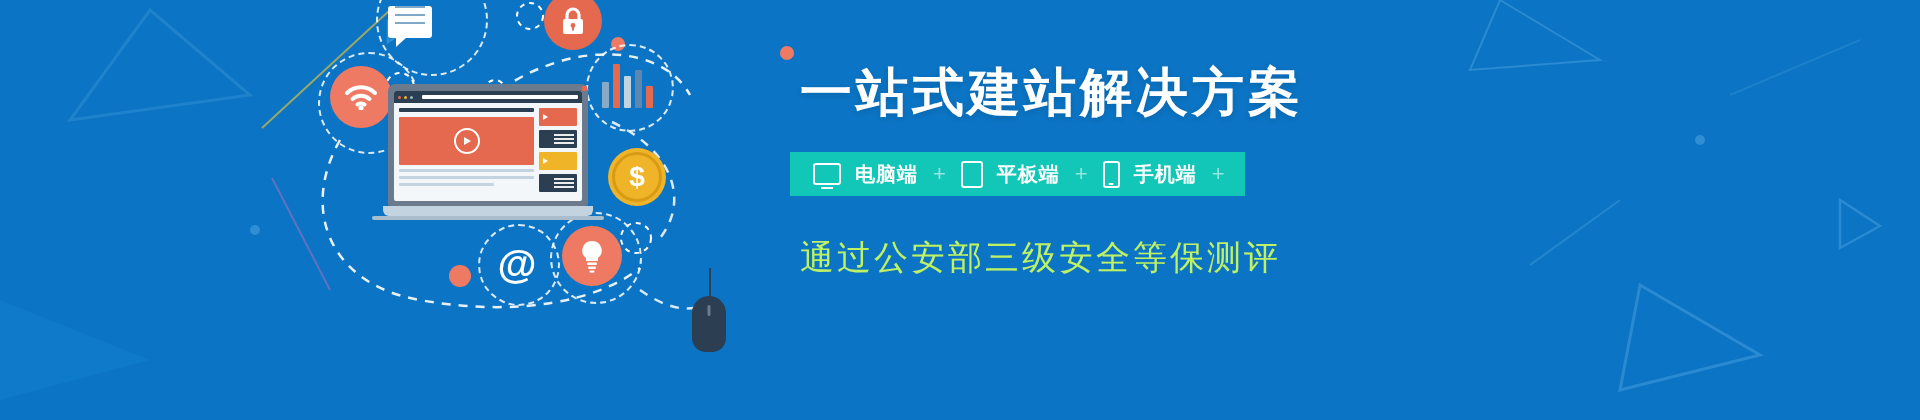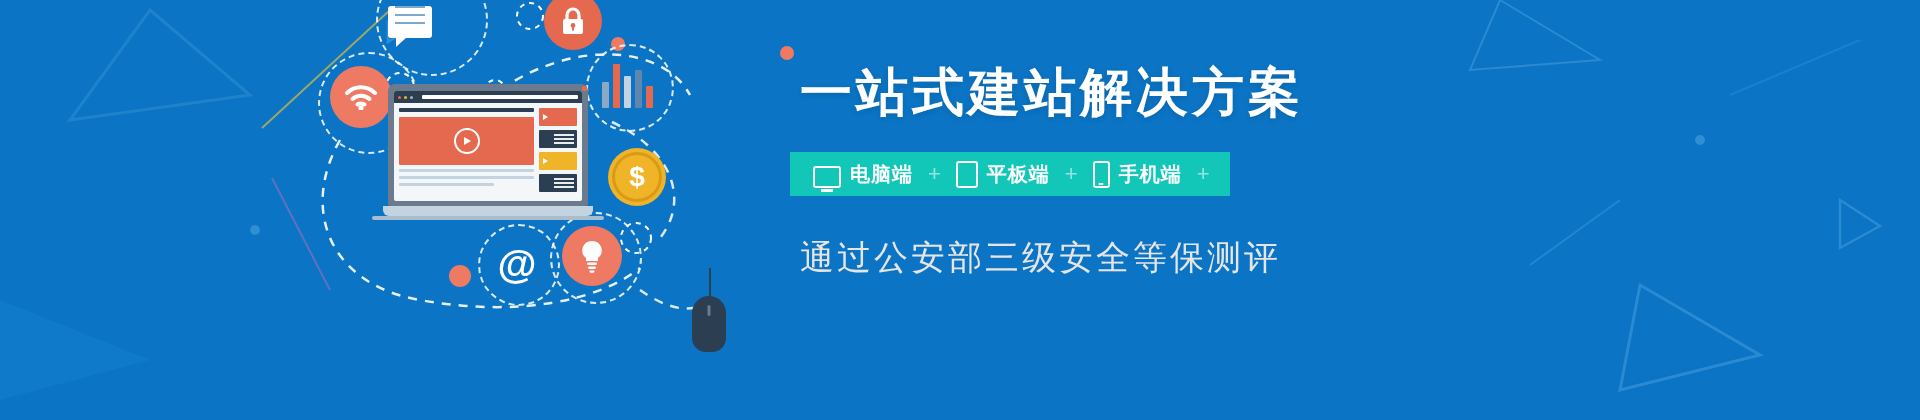--- a/index.html
+++ b/index.html
@@ -182,33 +182,33 @@
   .device-bar {
     position: absolute;
     top: 152px; left: 0px;
     height: 44px;
     background: #12c6b8;
     display: flex;
     align-items: center;
     padding: 0 14px;
     box-sizing: border-box;
   }
-  .device-item { display: flex; align-items: flex-end; gap: 9px; padding: 0 9px; }
+  .device-item { display: flex; align-items: center; gap: 14px; padding: 0 9px; }
   .device-label { color: #fff; font-size: 20px; font-weight: 700; letter-spacing: 1px; white-space: nowrap; }
   .plus { color: rgba(255,255,255,.55); font-size: 22px; font-weight: 300; padding: 0 6px; }
   .icon-monitor { width: 24px; height: 18px; border: 2.5px solid #fff; border-radius: 3px; position: relative; }
   .icon-monitor::after { content:""; position:absolute; left:50%; transform:translateX(-50%); bottom:-6px; width:12px; height:2.5px; background:#fff; }
   .icon-tablet { width: 18px; height: 23px; border: 2.5px solid #fff; border-radius: 3px; }
   .icon-phone { width: 13px; height: 23px; border: 2.5px solid #fff; border-radius: 3px; position: relative; }
   .icon-phone::after { content:""; position:absolute; left:50%; transform:translateX(-50%); bottom:1px; width:5px; height:1.5px; background:#fff; border-radius:1px; }
   .icon-wechat { width: 30px; height: 22px; position: relative; }
   .subline {
     position: absolute;
     top: 235px; left: 10px;
-    color: #e5e5e5;
+    color: #bef264;
     font-size: 34px;
     font-weight: 500;
     letter-spacing: 3px;
     white-space: nowrap;
   }
 </style>
 </head>
 <body>
 
 <div class="banner">

